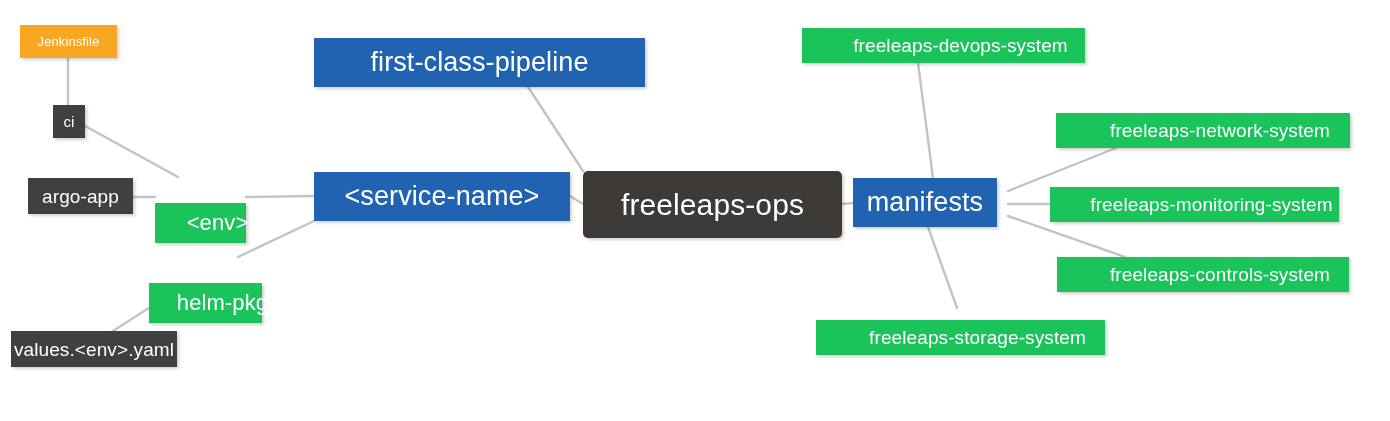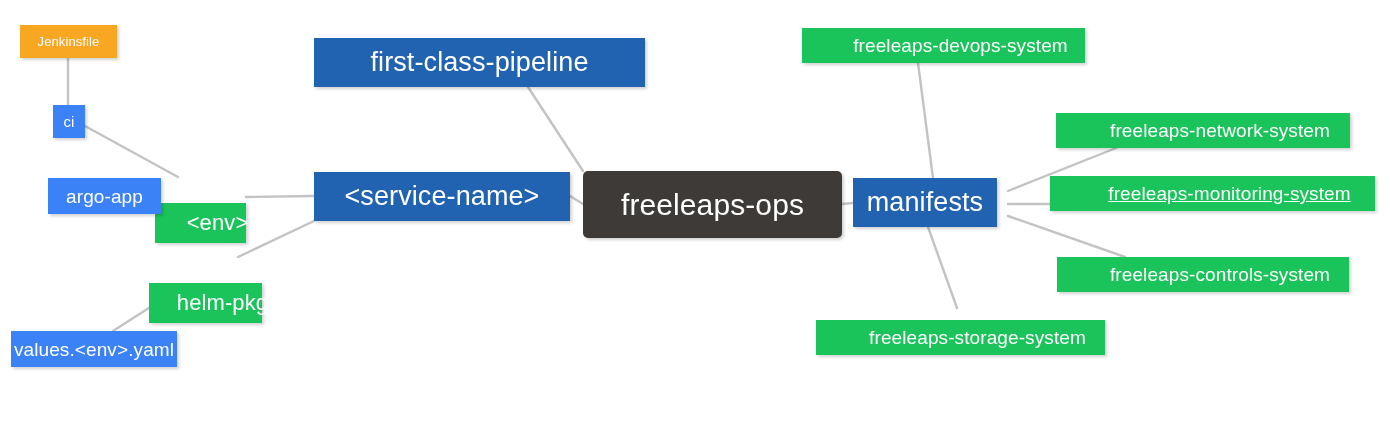--- a/index.html
+++ b/index.html
@@ -40,21 +40,21 @@
     letter-spacing: 0.1px;
   }
   .n-root {
     background: #3e3a37;
     font-size: 30px;
     border-radius: 5px;
   }
   .n-blue   { background: #2163b0; }
   .n-green  { background: #1bc35b; padding-left: 44px; }
   .n-orange { background: #f8a723; }
-  .n-red    { background: #3b82f6; }
+  .n-red    { background: #404040; }
 
   .sz-xl  { font-size: 30px; }
   .sz-lg  { font-size: 27px; }
   .sz-md  { font-size: 22px; margin-top: 26px; }
   .sz-sm  { font-size: 19px; }
   .sz-xs  { font-size: 15px; }
   .sz-xxs { font-size: 13px; }
 </style>
 </head>
 <body>
@@ -78,21 +78,21 @@
     </svg>
   <div id="node-layer">
       <div class="node n-root sz-xl" style="left: 583px; top: 171px; width: 259px; height: 67px;">freeleaps-ops</div>
       <div class="node n-blue sz-lg" style="left: 314px; top: 38px; width: 331px; height: 49px;">first-class-pipeline</div>
       <div class="node n-blue sz-lg" style="left: 314px; top: 172px; width: 256px; height: 49px;">&lt;service-name&gt;</div>
       <div class="node n-blue sz-lg" style="left: 853px; top: 178px; width: 144px; height: 49px;">manifests</div>
       <div class="node n-green sz-md" style="left: 155px; top: 177px; width: 91px; height: 40px;">&lt;env&gt;</div>
       <div class="node n-green sz-md" style="left: 149px; top: 257px; width: 113px; height: 40px;">helm-pkg</div>
       <div class="node n-orange sz-xxs" style="left: 20px; top: 25px; width: 97px; height: 33px;">Jenkinsfile</div>
       <div class="node n-red sz-xs" style="left: 53px; top: 105px; width: 32px; height: 33px;">ci</div>
-      <div class="node n-red sz-sm" style="left: 48px; top: 178px; width: 113px; height: 36px;">argo-app</div>
+      <div class="node n-red sz-sm" style="left: 28px; top: 178px; width: 105px; height: 36px;">argo-app</div>
       <div class="node n-red sz-sm" style="left: 11px; top: 331px; width: 166px; height: 36px;">values.&lt;env&gt;.yaml</div>
       <div class="node n-green sz-sm" style="left: 802px; top: 28px; width: 283px; height: 35px;">freeleaps-devops-system</div>
       <div class="node n-green sz-sm" style="left: 1056px; top: 113px; width: 294px; height: 35px;">freeleaps-network-system</div>
-      <div class="node n-green sz-sm" style="left: 1050px; top: 176px; width: 325px; height: 35px; text-decoration: underline;">freeleaps-monitoring-system</div>
+      <div class="node n-green sz-sm" style="left: 1050px; top: 187px; width: 289px; height: 35px;">freeleaps-monitoring-system</div>
       <div class="node n-green sz-sm" style="left: 1057px; top: 257px; width: 292px; height: 35px;">freeleaps-controls-system</div>
       <div class="node n-green sz-sm" style="left: 816px; top: 308px; width: 289px; height: 35px; margin-top: 12px;">freeleaps-storage-system</div>
     </div>
 </div>
 
 </body></html>

